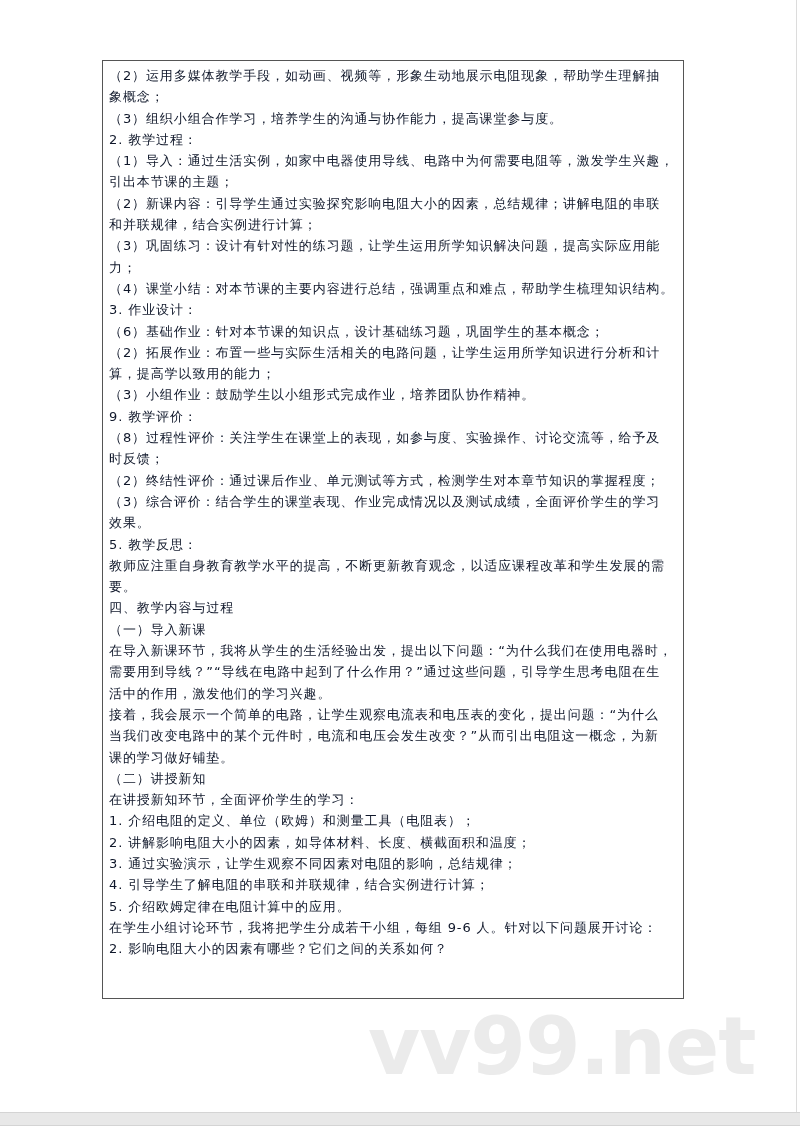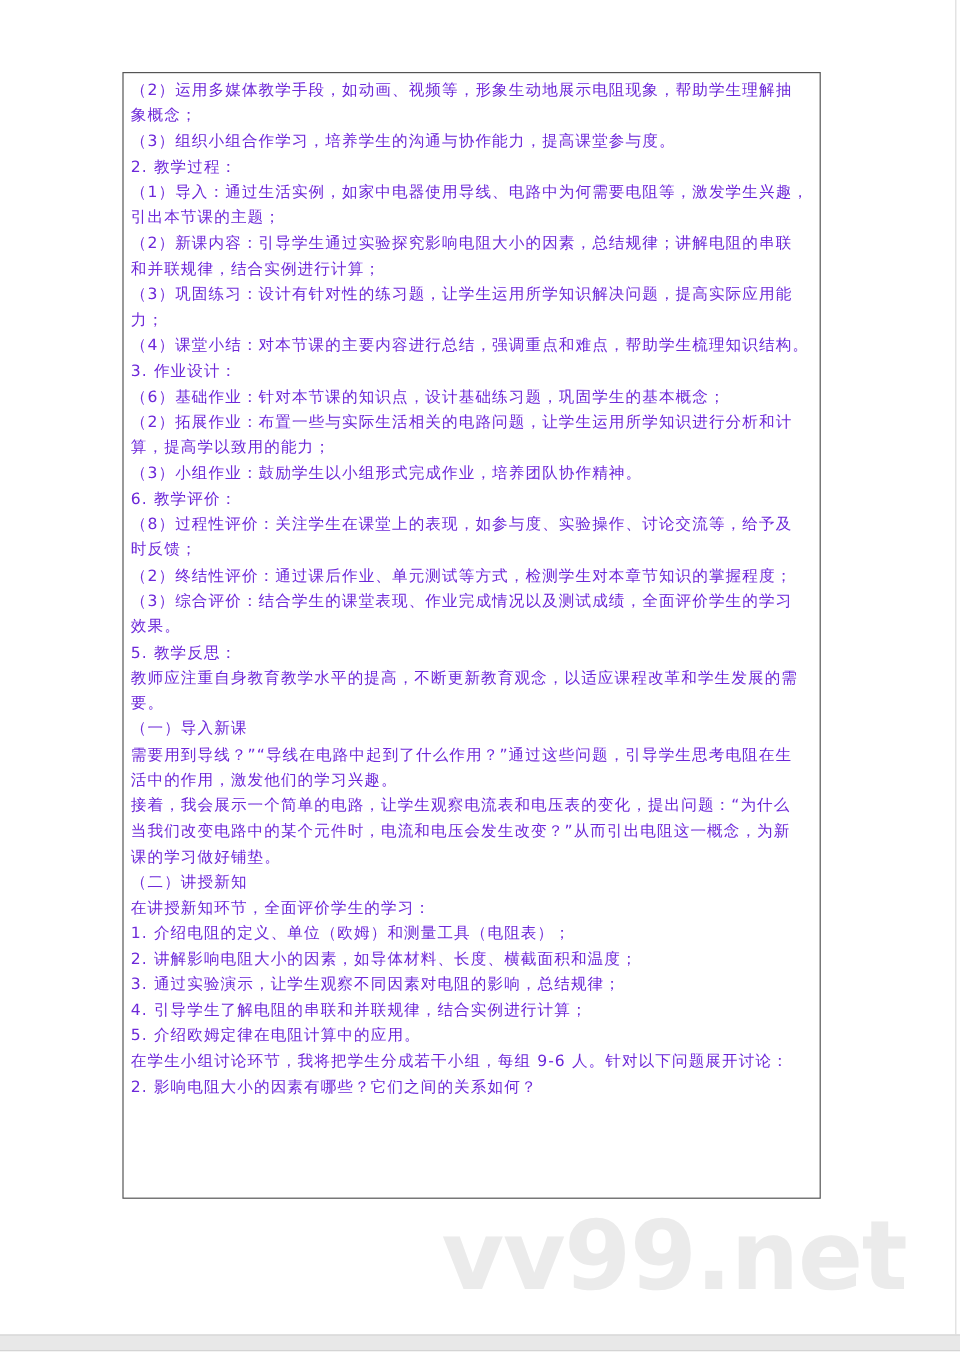--- a/index.html
+++ b/index.html
@@ -10,21 +10,21 @@
   .page-edge {
     position: absolute; top: 0; left: 796px; width: 1px; height: 1112px; background: #dcdcdc;
   }
   .page-gap {
     position: absolute; left: 0; top: 1112px; width: 800px; height: 12px;
     background: #e8e8e8; border-top: 1px solid #d4d4d4; border-bottom: 1px solid #d4d4d4;
   }
   .content-box {
     position: absolute; left: 102px; top: 60px; width: 582px; height: 939px;
     border: 1.5px solid #555; box-sizing: border-box; padding: 4px 6px 6px 6px;
-    color: #6d28d9;
+    color: #0f172a;
   }
   .line {
     font-size: 13px; line-height: 21.3px; letter-spacing: 0.9px; white-space: nowrap;
     overflow: hidden; margin: 0;
   }
   .watermark {
     position: absolute; left: 368px; top: 1000px; font-family: "DejaVu Sans", sans-serif;
     font-weight: bold; font-size: 80px; color: #ebebeb; letter-spacing: -1px;
   }
 </style>
@@ -43,30 +43,32 @@
   <p class="line">（2）新课内容：引导学生通过实验探究影响电阻大小的因素，总结规律；讲解电阻的串联</p>
   <p class="line">和并联规律，结合实例进行计算；</p>
   <p class="line">（3）巩固练习：设计有针对性的练习题，让学生运用所学知识解决问题，提高实际应用能</p>
   <p class="line">力；</p>
   <p class="line">（4）课堂小结：对本节课的主要内容进行总结，强调重点和难点，帮助学生梳理知识结构。</p>
   <p class="line">3. 作业设计：</p>
   <p class="line">（6）基础作业：针对本节课的知识点，设计基础练习题，巩固学生的基本概念；</p>
   <p class="line">（2）拓展作业：布置一些与实际生活相关的电路问题，让学生运用所学知识进行分析和计</p>
   <p class="line">算，提高学以致用的能力；</p>
   <p class="line">（3）小组作业：鼓励学生以小组形式完成作业，培养团队协作精神。</p>
-  <p class="line">6. 教学评价：</p>
+  <p class="line">9. 教学评价：</p>
   <p class="line">（8）过程性评价：关注学生在课堂上的表现，如参与度、实验操作、讨论交流等，给予及</p>
   <p class="line">时反馈；</p>
   <p class="line">（2）终结性评价：通过课后作业、单元测试等方式，检测学生对本章节知识的掌握程度；</p>
   <p class="line">（3）综合评价：结合学生的课堂表现、作业完成情况以及测试成绩，全面评价学生的学习</p>
   <p class="line">效果。</p>
   <p class="line">5. 教学反思：</p>
   <p class="line">教师应注重自身教育教学水平的提高，不断更新教育观念，以适应课程改革和学生发展的需</p>
   <p class="line">要。</p>
+  <p class="line">四、教学内容与过程</p>
   <p class="line">（一）导入新课</p>
+  <p class="line">在导入新课环节，我将从学生的生活经验出发，提出以下问题：“为什么我们在使用电器时，</p>
   <p class="line">需要用到导线？”“导线在电路中起到了什么作用？”通过这些问题，引导学生思考电阻在生</p>
   <p class="line">活中的作用，激发他们的学习兴趣。</p>
   <p class="line">接着，我会展示一个简单的电路，让学生观察电流表和电压表的变化，提出问题：“为什么</p>
   <p class="line">当我们改变电路中的某个元件时，电流和电压会发生改变？”从而引出电阻这一概念，为新</p>
   <p class="line">课的学习做好铺垫。</p>
   <p class="line">（二）讲授新知</p>
   <p class="line">在讲授新知环节，全面评价学生的学习：</p>
   <p class="line">1. 介绍电阻的定义、单位（欧姆）和测量工具（电阻表）；</p>
   <p class="line">2. 讲解影响电阻大小的因素，如导体材料、长度、横截面积和温度；</p>
   <p class="line">3. 通过实验演示，让学生观察不同因素对电阻的影响，总结规律；</p>

